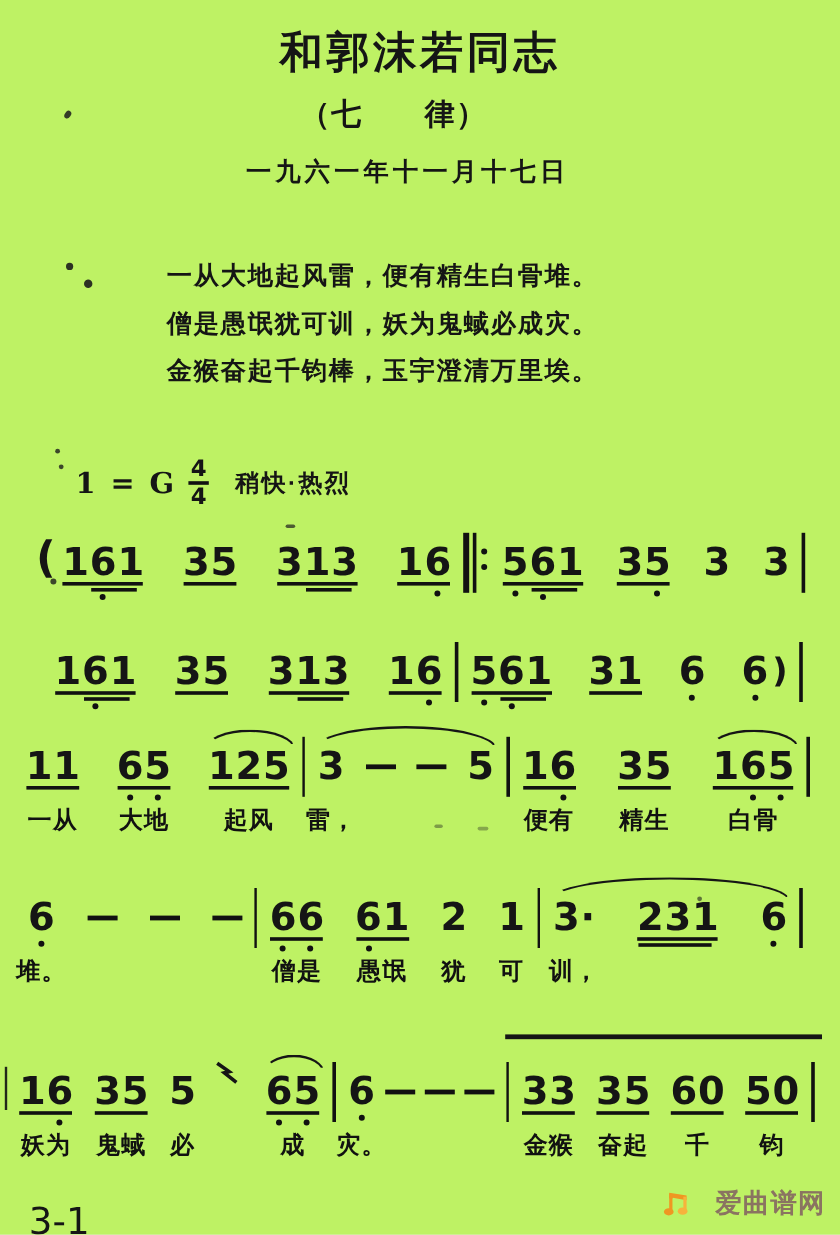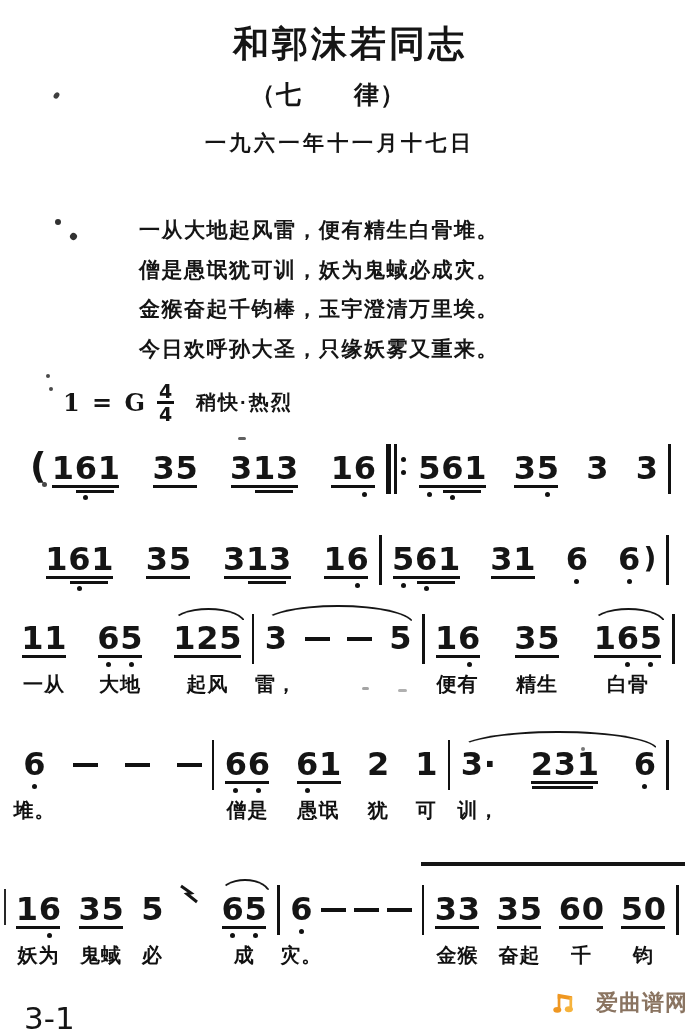--- a/index.html
+++ b/index.html
@@ -1,16 +1,16 @@
 <!DOCTYPE html>
 <html><head>
 <meta charset="utf-8">
 <style>
   html,body{margin:0;padding:0;background:#e8e8e8;}
-  .sheet{position:relative;width:700px;height:1029px;background:#ffffff;overflow:hidden;
+  .sheet{position:relative;width:700px;height:1029px;background:#bef264;overflow:hidden;
          font-family:"Liberation Serif",serif;color:#151515;}
   
   .title{position:absolute;top:20px;left:0;width:100%;text-align:center;
          font-family:"Liberation Sans",sans-serif;font-weight:900;font-size:36px;letter-spacing:3px;}
   .subtitle{position:absolute;top:78px;left:250px;font-size:25px;font-weight:700;letter-spacing:1px;}
   .poet{position:absolute;top:76px;left:506px;font-size:21px;font-weight:700;}
   .composer{position:absolute;top:110px;left:504px;font-size:21px;font-weight:700;}
   .date{position:absolute;top:129px;left:205px;font-size:21px;font-weight:700;letter-spacing:3.5px;}
   
   .poem{position:absolute;top:211px;left:139px;font-size:21px;font-weight:700;
@@ -68,21 +68,20 @@
 <div class="sheet">
 
   <div class="title">和郭沫若同志</div>
   <div class="subtitle">（七　　律）</div>
   <div class="date">一九六一年十一月十七日</div>
 
   <div class="poem">
     <div>一从大地起风雷，便有精生白骨堆。</div>
     <div>僧是愚氓犹可训，妖为鬼蜮必成灾。</div>
     <div>金猴奋起千钧棒，玉宇澄清万里埃。</div>
-    <div>今日欢呼孙大圣，只缘妖雾又重来。</div>
   </div>
 
   <div class="keyline">
     <span class="keysig">1 = G</span>
     <span class="frac">
       <span>4</span>
       <span class="fracbar"></span>
       <span>4</span>
     </span>
     <span class="tempo">稍快·热烈</span>

